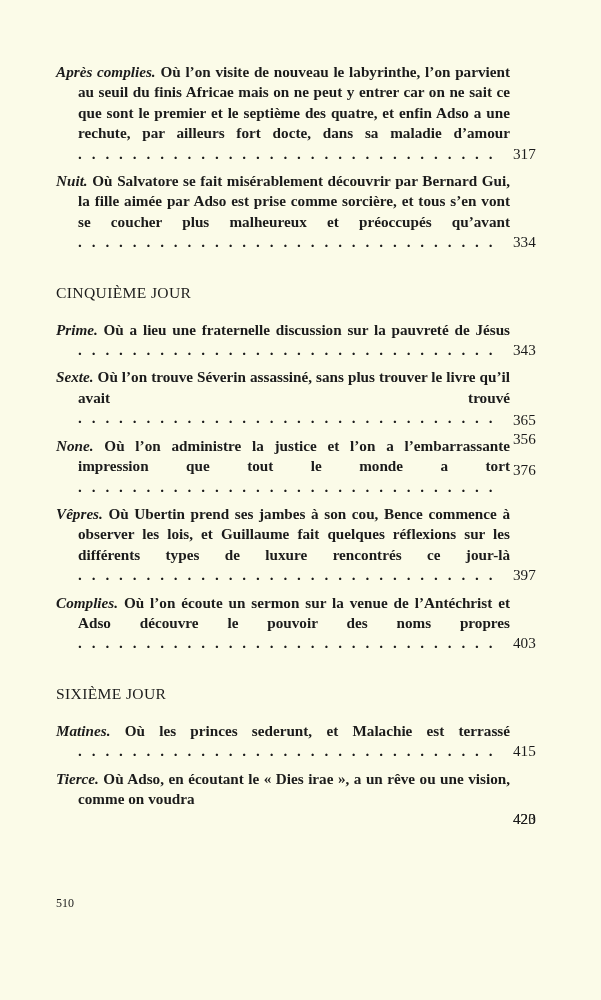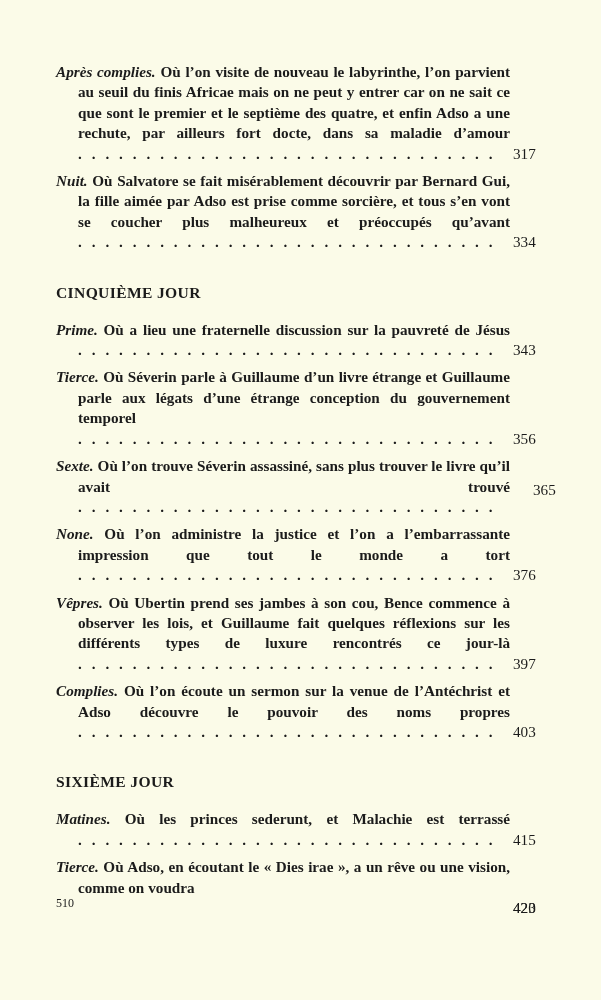--- a/index.html
+++ b/index.html
@@ -62,21 +62,21 @@
     font-weight: normal;
     white-space: nowrap;
     text-align: right;
   }
 
   
   .section-heading {
     font-size: 15.6px;
     line-height: 20px;
     letter-spacing: 0.35px;
-    font-weight: bold;
+    font-weight: normal;
     margin-top: 30px;
     margin-bottom: 17px;
   }
   .section-heading:first-child { margin-top: 0; }
 
   
   .folio {
     position: absolute;
     left: 56px;
     top: 896px;
@@ -96,30 +96,29 @@
       <div class="entry">
         <div class="entry-body"><span class="entry-label">Nuit.</span> <span class="entry-text">Où Salvatore se fait misérablement découvrir par Bernard Gui, la fille aimée par Adso est prise comme sorcière, et tous s’en vont se coucher plus malheureux et préoccupés qu’avant</span> <span class="leader">. . . . . . . . . . . . . . . . . . . . . . . . . . . . . . . </span></div>
         <div class="entry-page" style="top: 61.2px;">334</div>
       </div>
       <div class="section-heading">CINQUIÈME JOUR</div>
       <div class="entry">
         <div class="entry-body"><span class="entry-label">Prime.</span> <span class="entry-text">Où a lieu une fraternelle discussion sur la pauvreté de Jésus</span> <span class="leader">. . . . . . . . . . . . . . . . . . . . . . . . . . . . . . . </span></div>
         <div class="entry-page" style="top: 20.4px;">343</div>
       </div>
       <div class="entry">
-        <div class="entry-body"><span class="entry-label">Tierce.</span> <span class="entry-text">Où Séverin parle à Guillaume d’un livre étrange et Guillaume parle aux légats d’une étrange conception du gouvernement temporel</span> <span class="leader">. . . . . . . . . . . . . . . . . . . . . . . . . . . . . . . </span></div>
         <div class="entry-page" style="top: 61.2px;">356</div>
       </div>
       <div class="entry">
         <div class="entry-body"><span class="entry-label">Sexte.</span> <span class="entry-text">Où l’on trouve Séverin assassiné, sans plus trouver le livre qu’il avait trouvé</span> <span class="leader">. . . . . . . . . . . . . . . . . . . . . . . . . . . . . . . </span></div>
-        <div class="entry-page" style="top: 24px; margin-left: 20px;">365</div>
+        <div class="entry-page" style="top: 43px;">365</div>
       </div>
       <div class="entry">
         <div class="entry-body"><span class="entry-label">None.</span> <span class="entry-text">Où l’on administre la justice et l’on a l’embarrassante impression que tout le monde a tort</span> <span class="leader">. . . . . . . . . . . . . . . . . . . . . . . . . . . . . . . </span></div>
-        <div class="entry-page" style="top: 41px;">376</div>
+        <div class="entry-page" style="top: 24px;">376</div>
       </div>
       <div class="entry">
         <div class="entry-body"><span class="entry-label">Vêpres.</span> <span class="entry-text">Où Ubertin prend ses jambes à son cou, Bence commence à observer les lois, et Guillaume fait quelques réflexions sur les différents types de luxure rencontrés ce jour-là</span> <span class="leader">. . . . . . . . . . . . . . . . . . . . . . . . . . . . . . . </span></div>
         <div class="entry-page" style="top: 61.2px;">397</div>
       </div>
       <div class="entry">
         <div class="entry-body"><span class="entry-label">Complies.</span> <span class="entry-text">Où l’on écoute un sermon sur la venue de l’Antéchrist et Adso découvre le pouvoir des noms propres</span> <span class="leader">. . . . . . . . . . . . . . . . . . . . . . . . . . . . . . . </span></div>
         <div class="entry-page" style="top: 40.8px;">403</div>
       </div>
       <div class="section-heading">SIXIÈME JOUR</div>

